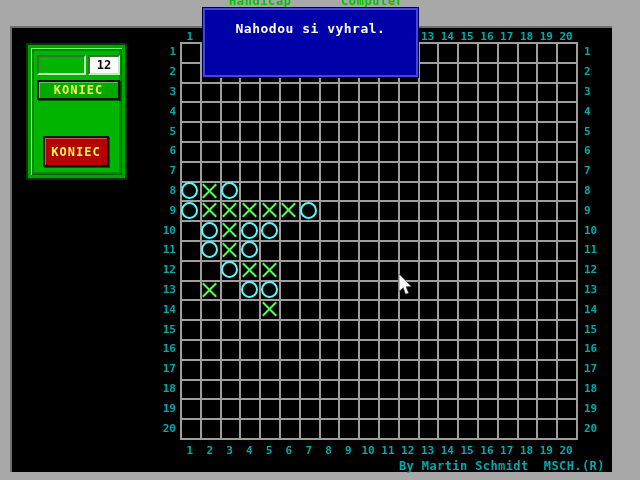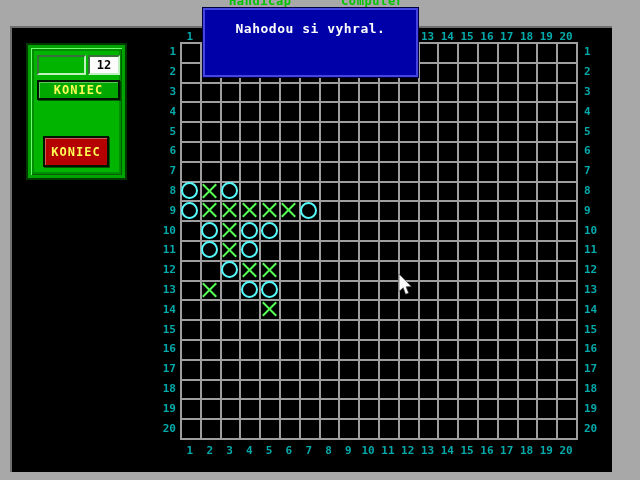--- a/index.html
+++ b/index.html
@@ -129,20 +129,21 @@
     </div>
     <div class="menu-btn" id="btn-koniec">
       <span>KONIEC</span>
     </div>
   </div>
 
   <div id="dialog">
     <div id="dialog-title">Nahodou si vyhral.</div>
   </div>
 
+  <div id="credit">By Martin Schmidt  MSCH.(R)</div>
 
   <svg id="cursor" width="15" height="22" viewBox="0 0 15 22">
     <path d="M1 0 L1 17.5 L5.2 13.8 L7.6 20.2 L10.6 19 L8.1 12.8 L13.4 12.6 Z" fill="#FCFCFC" stroke="#404040" stroke-width="0.6"></path>
   </svg>
 
 <div class="lbl" style="left: 150px; top: 45.4px; width: 26px; text-align: right;">1</div>
     <div class="lbl" style="left: 584px; top: 45.4px; width: 26px; text-align: left;">1</div>
     <div class="lbl" style="left: 150px; top: 65.2px; width: 26px; text-align: right;">2</div>
     <div class="lbl" style="left: 584px; top: 65.2px; width: 26px; text-align: left;">2</div>
     <div class="lbl" style="left: 150px; top: 85px; width: 26px; text-align: right;">3</div>

